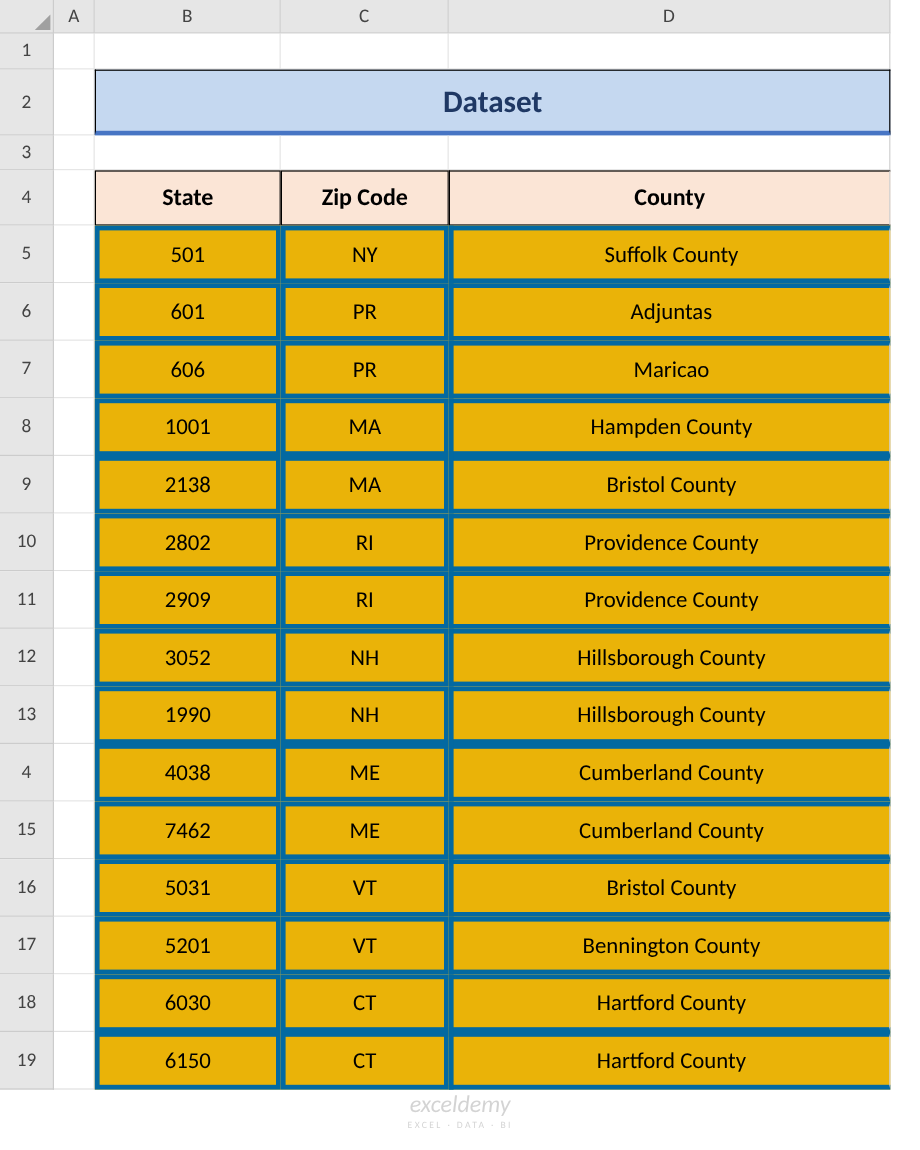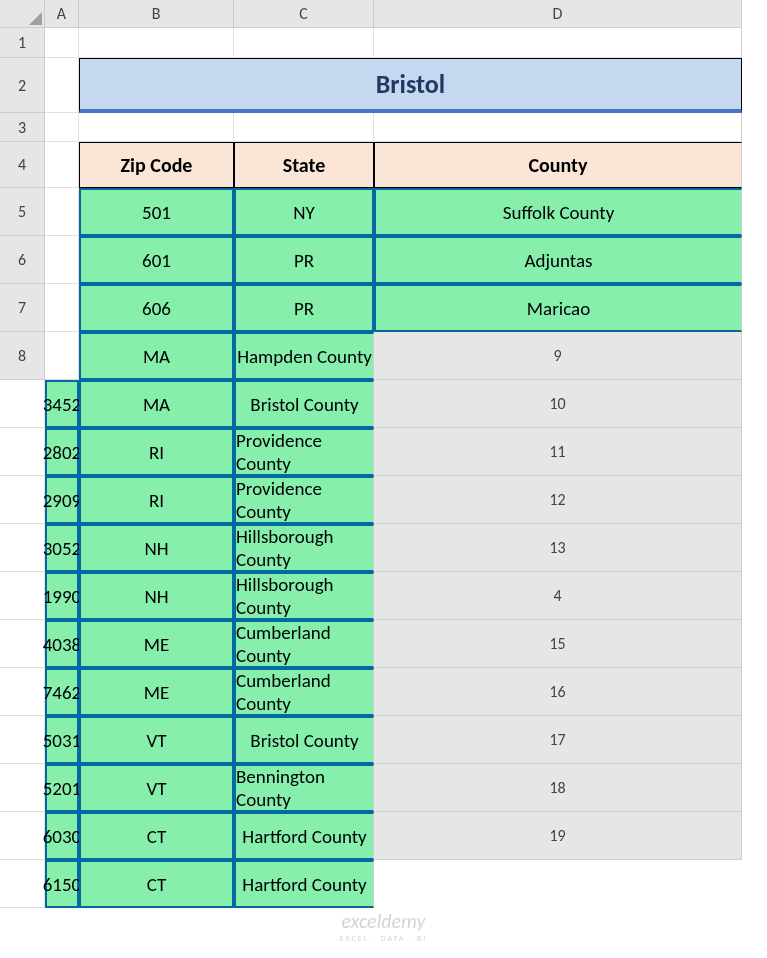--- a/index.html
+++ b/index.html
@@ -91,26 +91,26 @@
     .header-cell {
       background: #fbe5d6;
       font-weight: bold;
       font-size: 20px;
       border: 1px solid #000000;
       display: flex;
       align-items: center;
       justify-content: center;
     }
     .data-cell {
-      border: 2px solid #0369a1;
+      border: 4px solid #0369a1;
       display: flex;
       align-items: center;
       justify-content: center;
       font-size: 19px;
-      background: #86efac;
+      background: #eab308;
     }
     .right-edge {
       border-right: 1px solid #d0d0d0;
     }
     .watermark {
       position: absolute;
       bottom: 15px;
       left: 50%;
       transform: translateX(-50%);
       opacity: 0.25;
@@ -137,56 +137,57 @@
   <div class="col-header right-edge">D</div>
 
   <div class="row-header row-1">1</div>
   <div class="cell row-1"></div>
   <div class="cell row-1"></div>
   <div class="cell row-1"></div>
   <div class="cell row-1 right-edge"></div>
 
   <div class="row-header row-2">2</div>
   <div class="cell row-2"></div>
-  <div class="title-cell row-2">Bristol</div>
+  <div class="title-cell row-2">Dataset</div>
 
   <div class="row-header row-3">3</div>
   <div class="cell row-3"></div>
   <div class="cell row-3"></div>
   <div class="cell row-3"></div>
   <div class="cell row-3 right-edge"></div>
 
   <div class="row-header row-4">4</div>
   <div class="cell row-4"></div>
+  <div class="header-cell row-4">State</div>
   <div class="header-cell row-4">Zip Code</div>
-  <div class="header-cell row-4">State</div>
   <div class="header-cell row-4 right-edge">County</div>
 
 <div class="row-header row-data">5</div>
     <div class="cell row-data"></div>
     <div class="data-cell row-data">501</div>
     <div class="data-cell row-data">NY</div>
     <div class="data-cell row-data right-edge">Suffolk County</div>
     <div class="row-header row-data">6</div>
     <div class="cell row-data"></div>
     <div class="data-cell row-data">601</div>
     <div class="data-cell row-data">PR</div>
     <div class="data-cell row-data right-edge">Adjuntas</div>
     <div class="row-header row-data">7</div>
     <div class="cell row-data"></div>
     <div class="data-cell row-data">606</div>
     <div class="data-cell row-data">PR</div>
     <div class="data-cell row-data right-edge">Maricao</div>
     <div class="row-header row-data">8</div>
     <div class="cell row-data"></div>
+    <div class="data-cell row-data">1001</div>
     <div class="data-cell row-data">MA</div>
     <div class="data-cell row-data right-edge">Hampden County</div>
     <div class="row-header row-data">9</div>
     <div class="cell row-data"></div>
-    <div class="data-cell row-data">3452</div>
+    <div class="data-cell row-data">2138</div>
     <div class="data-cell row-data">MA</div>
     <div class="data-cell row-data right-edge">Bristol County</div>
     <div class="row-header row-data">10</div>
     <div class="cell row-data"></div>
     <div class="data-cell row-data">2802</div>
     <div class="data-cell row-data">RI</div>
     <div class="data-cell row-data right-edge">Providence County</div>
     <div class="row-header row-data">11</div>
     <div class="cell row-data"></div>
     <div class="data-cell row-data">2909</div>

